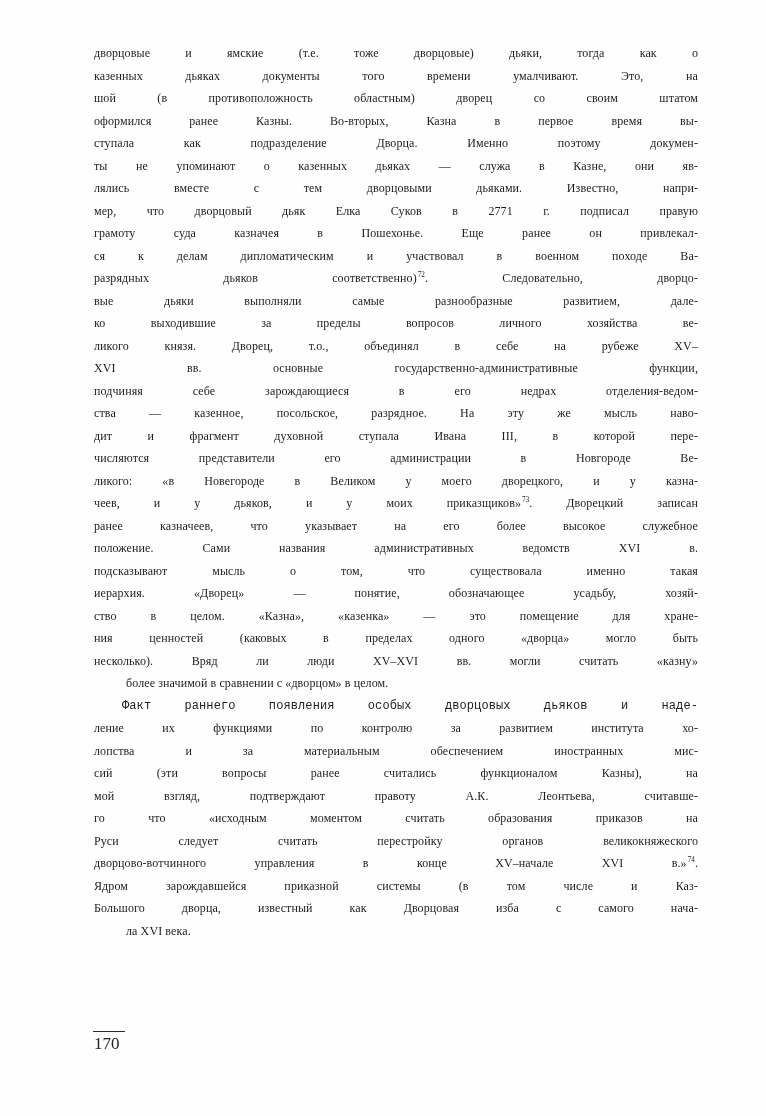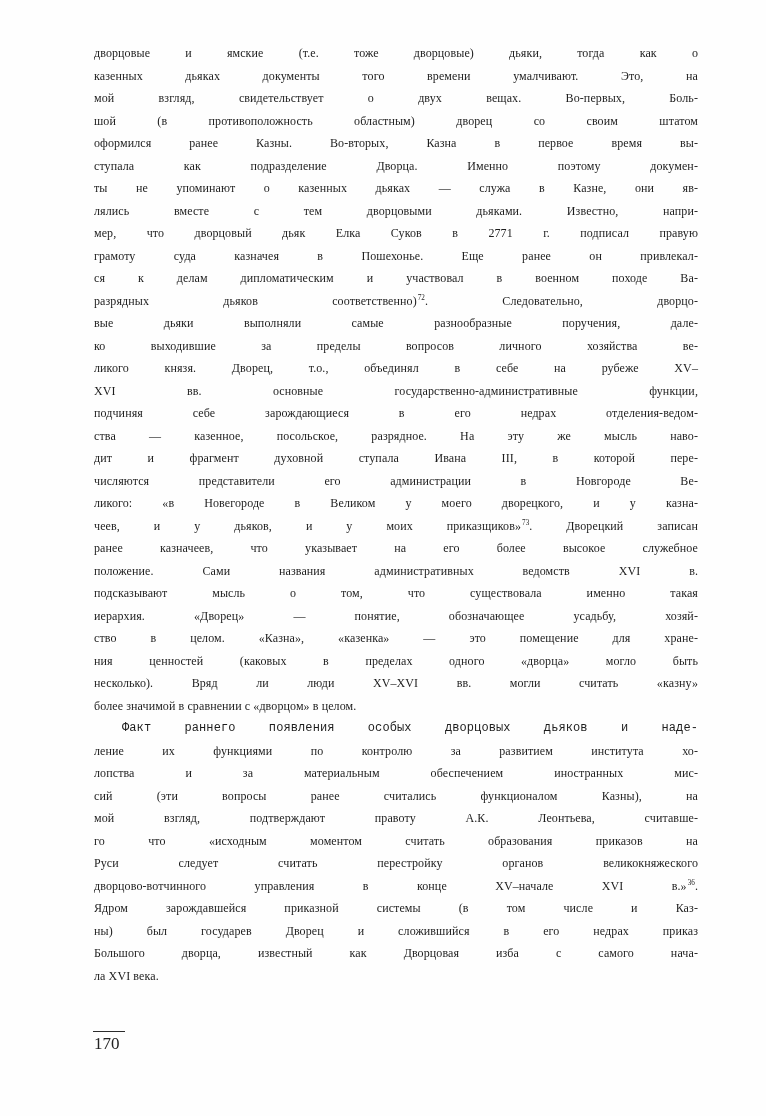--- a/index.html
+++ b/index.html
@@ -25,21 +25,21 @@
     font-size: 12px;
     line-height: 22.5px;
     letter-spacing: 0.1px;
   }
   .line {
     text-align: justify;
     text-align-last: justify;
     height: 22.5px;
     overflow: visible;
   }
-  .line.last { text-align-last: left; }
+  .line.last { text-align-last: left; margin-left: 32px; }
   .line.indent { text-indent: 28px; font-family: Liberation Mono, monospace; }
   sup {
     font-size: 0.6em;
     line-height: 0;
     vertical-align: super;
     letter-spacing: 0;
     padding-left: 1px;
   }
   .pagenum {
     position: absolute;
@@ -53,31 +53,30 @@
     color: #222;
   }
 </style>
 </head>
 <body>
 
 <div class="page">
   <div class="text-block">
       <div class="line">дворцовые и ямские (т.е. тоже дворцовые) дьяки, тогда как о</div>
       <div class="line">казенных дьяках документы того времени умалчивают. Это, на</div>
-      <div class="line">мой взгляд, свидетельствует о двух вещах. Во-первых, Боль-</div>
       <div class="line">шой (в противоположность областным) дворец со своим штатом</div>
       <div class="line">оформился ранее Казны. Во-вторых, Казна в первое время вы-</div>
       <div class="line">ступала как подразделение Дворца. Именно поэтому докумен-</div>
       <div class="line">ты не упоминают о казенных дьяках — служа в Казне, они яв-</div>
       <div class="line">лялись вместе с тем дворцовыми дьяками. Известно, напри-</div>
       <div class="line">мер, что дворцовый дьяк Елка Суков в 2771 г. подписал правую</div>
       <div class="line">грамоту суда казначея в Пошехонье. Еще ранее он привлекал-</div>
       <div class="line">ся к делам дипломатическим и участвовал в военном походе Ва-</div>
       <div class="line">разрядных дьяков соответственно)<sup>72</sup>. Следовательно, дворцо-</div>
-      <div class="line">вые дьяки выполняли самые разнообразные поручения, дале-</div>
+      <div class="line">вые дьяки выполняли самые разнообразные развитием, дале-</div>
       <div class="line">ко выходившие за пределы вопросов личного хозяйства ве-</div>
       <div class="line">ликого князя. Дворец, т.о., объединял в себе на рубеже XV–</div>
       <div class="line">XVI вв. основные государственно-административные функции,</div>
       <div class="line">подчиняя себе зарождающиеся в его недрах отделения-ведом-</div>
       <div class="line">ства — казенное, посольское, разрядное. На эту же мысль наво-</div>
       <div class="line">дит и фрагмент духовной ступала Ивана III, в которой пере-</div>
       <div class="line">числяются представители его администрации в Новгороде Ве-</div>
       <div class="line">ликого: «в Новегороде в Великом у моего дворецкого, и у казна-</div>
       <div class="line">чеев, и у дьяков, и у моих приказщиков»<sup>73</sup>. Дворецкий записан</div>
       <div class="line">ранее казначеев, что указывает на его более высокое служебное</div>
@@ -88,20 +87,19 @@
       <div class="line">ния ценностей (каковых в пределах одного «дворца» могло быть</div>
       <div class="line">несколько). Вряд ли люди XV–XVI вв. могли считать «казну»</div>
       <div class="line last">более значимой в сравнении с «дворцом» в целом.</div>
       <div class="line indent">Факт раннего появления особых дворцовых дьяков и наде-</div>
       <div class="line">ление их функциями по контролю за развитием института хо-</div>
       <div class="line">лопства и за материальным обеспечением иностранных мис-</div>
       <div class="line">сий (эти вопросы ранее считались функционалом Казны), на</div>
       <div class="line">мой взгляд, подтверждают правоту А.К. Леонтьева, считавше-</div>
       <div class="line">го что «исходным моментом считать образования приказов на</div>
       <div class="line">Руси следует считать перестройку органов великокняжеского</div>
-      <div class="line">дворцово-вотчинного управления в конце XV–начале XVI в.»<sup>36</sup>.</div>
+      <div class="line">дворцово-вотчинного управления в конце XV–начале XVI в.»<sup>74</sup>.</div>
       <div class="line">Ядром зарождавшейся приказной системы (в том числе и Каз-</div>
-      <div class="line">ны) был государев Дворец и сложившийся в его недрах приказ</div>
       <div class="line">Большого дворца, известный как Дворцовая изба с самого нача-</div>
       <div class="line last">ла XVI века.</div>
     </div>
   <div class="pagenum">170</div>
 </div>
 
 </body></html>

